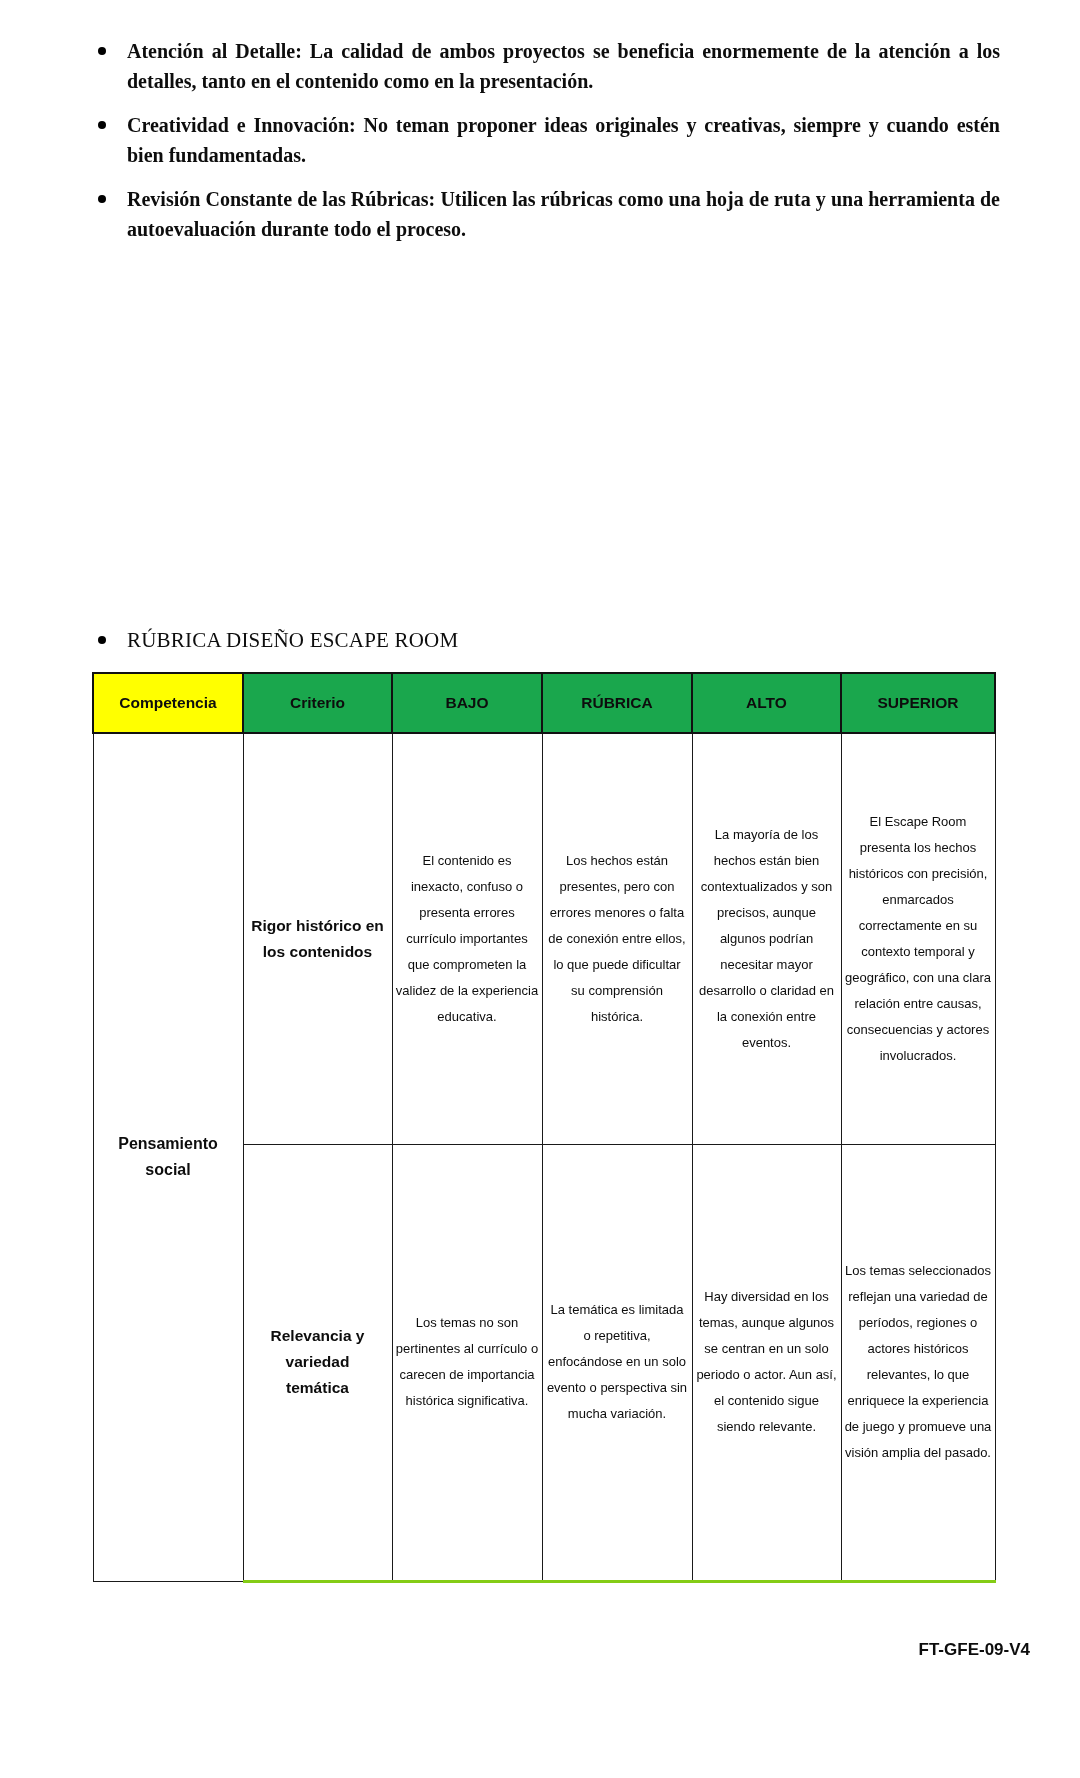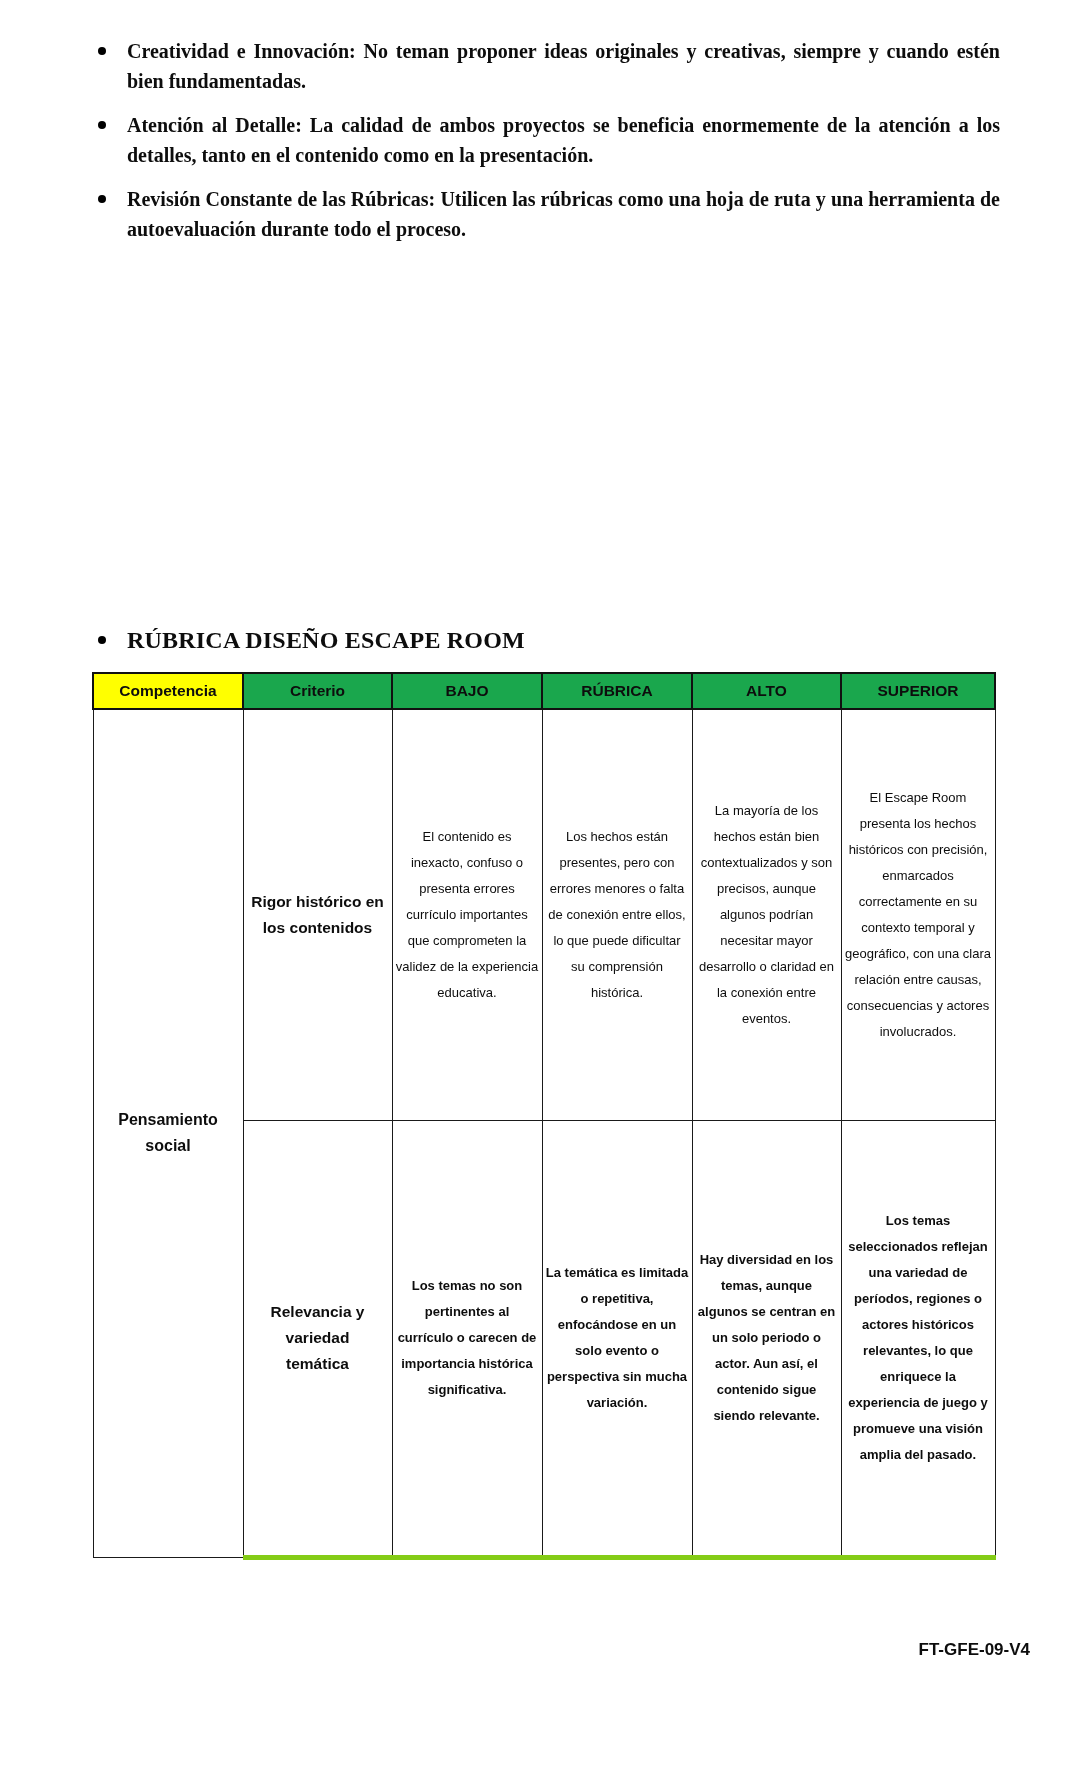--- a/index.html
+++ b/index.html
@@ -29,49 +29,49 @@
   .bdot{
     position:absolute;left:6px;top:11px;
     width:8px;height:8px;border-radius:50%;
     background:#000;
   }
 
   
   .heading{
     position:absolute;left:92px;top:627px;width:908px;
     padding-left:35px;box-sizing:border-box;
-    font-weight:bold;font-size:24px;line-height:26px;
+    font-weight:normal;font-size:21px;line-height:26px;
     letter-spacing:0.2px;
   }
   .heading .bdot{top:9px;}
 
   
   table.rubric{
     position:absolute;left:92px;top:672px;
     width:902px;
     border-collapse:collapse;
     table-layout:fixed;
     font-family:"Liberation Sans", sans-serif;
   }
   table.rubric td{
     border:1.5px solid #1a1a1a;
     vertical-align:middle;
     text-align:center;
-    padding:2px 3px;
+    padding:14px 3px;
     overflow:hidden;
   }
   tr.hrow td{
     height:30px;
     font-weight:bold;
     font-size:15.5px;
     border:2px solid #111;
   }
   tr.row1{height:411px;}
   tr.row2{height:437px;}
-  tr.row2 td{border-bottom:5px solid #84cc16;font-weight:bold;}
+  tr.row2 td{border-bottom:3px solid #84cc16;}
   td.comp-cell{
     border-bottom-style:hidden; 
     font-weight:bold;font-size:16px;line-height:26px;
     white-space:pre-line;
   }
   td.crit-cell{
     font-weight:bold;font-size:15.5px;line-height:26px;
     white-space:pre-line;
   }
   td.body-cell{
@@ -86,25 +86,25 @@
   }
 </style>
 </head>
 <body>
 
 <div class="page">
 
   <ul class="bullets">
     <li>
       <span class="bdot"></span>
-      <span>Creatividad e Innovación: No teman proponer ideas originales y creativas, siempre y cuando estén bien fundamentadas.</span>
+      <span>Atención al Detalle: La calidad de ambos proyectos se beneficia enormemente de la atención a los detalles, tanto en el contenido como en la presentación.</span>
     </li>
     <li>
       <span class="bdot"></span>
-      <span>Atención al Detalle: La calidad de ambos proyectos se beneficia enormemente de la atención a los detalles, tanto en el contenido como en la presentación.</span>
+      <span>Creatividad e Innovación: No teman proponer ideas originales y creativas, siempre y cuando estén bien fundamentadas.</span>
     </li>
     <li>
       <span class="bdot"></span>
       <span>Revisión Constante de las Rúbricas: Utilicen las rúbricas como una hoja de ruta y una herramienta de autoevaluación durante todo el proceso.</span>
     </li>
   </ul>
 
   <div class="heading">
     <span class="bdot"></span>
     <span>RÚBRICA DISEÑO ESCAPE ROOM</span>

